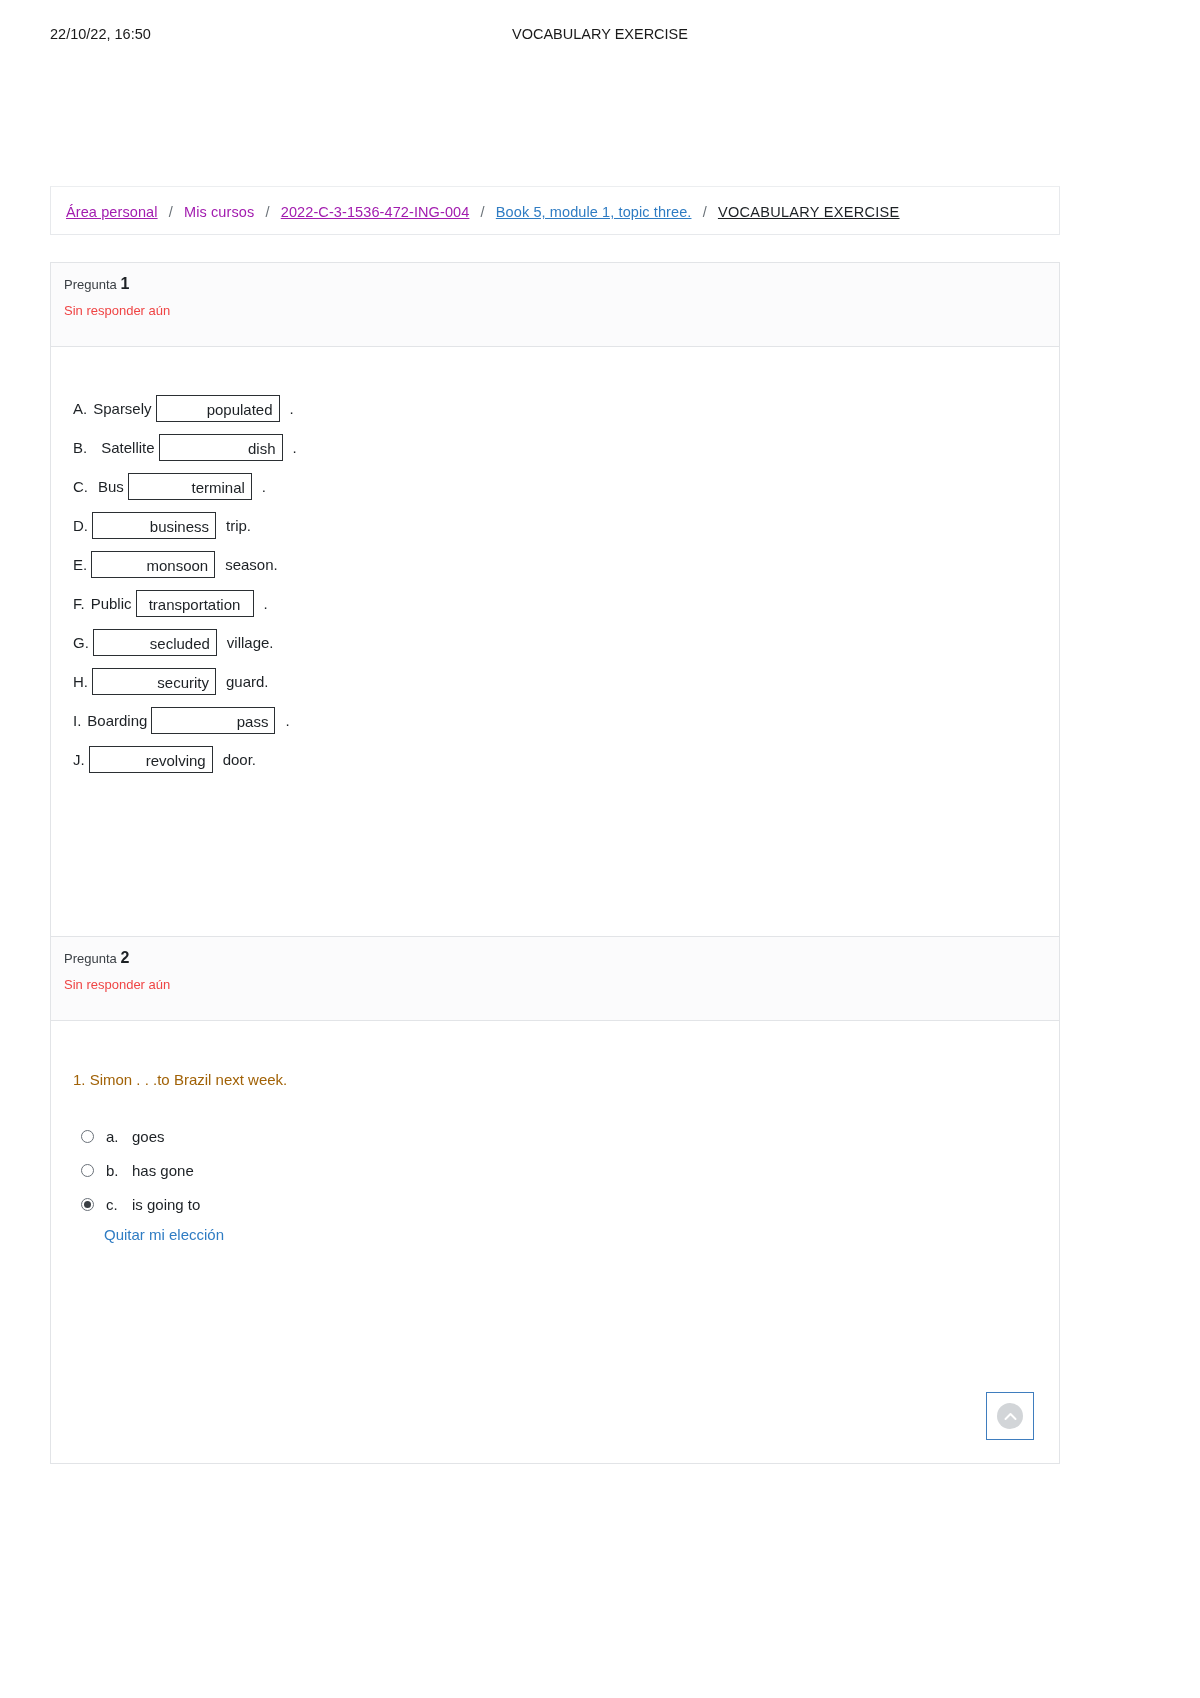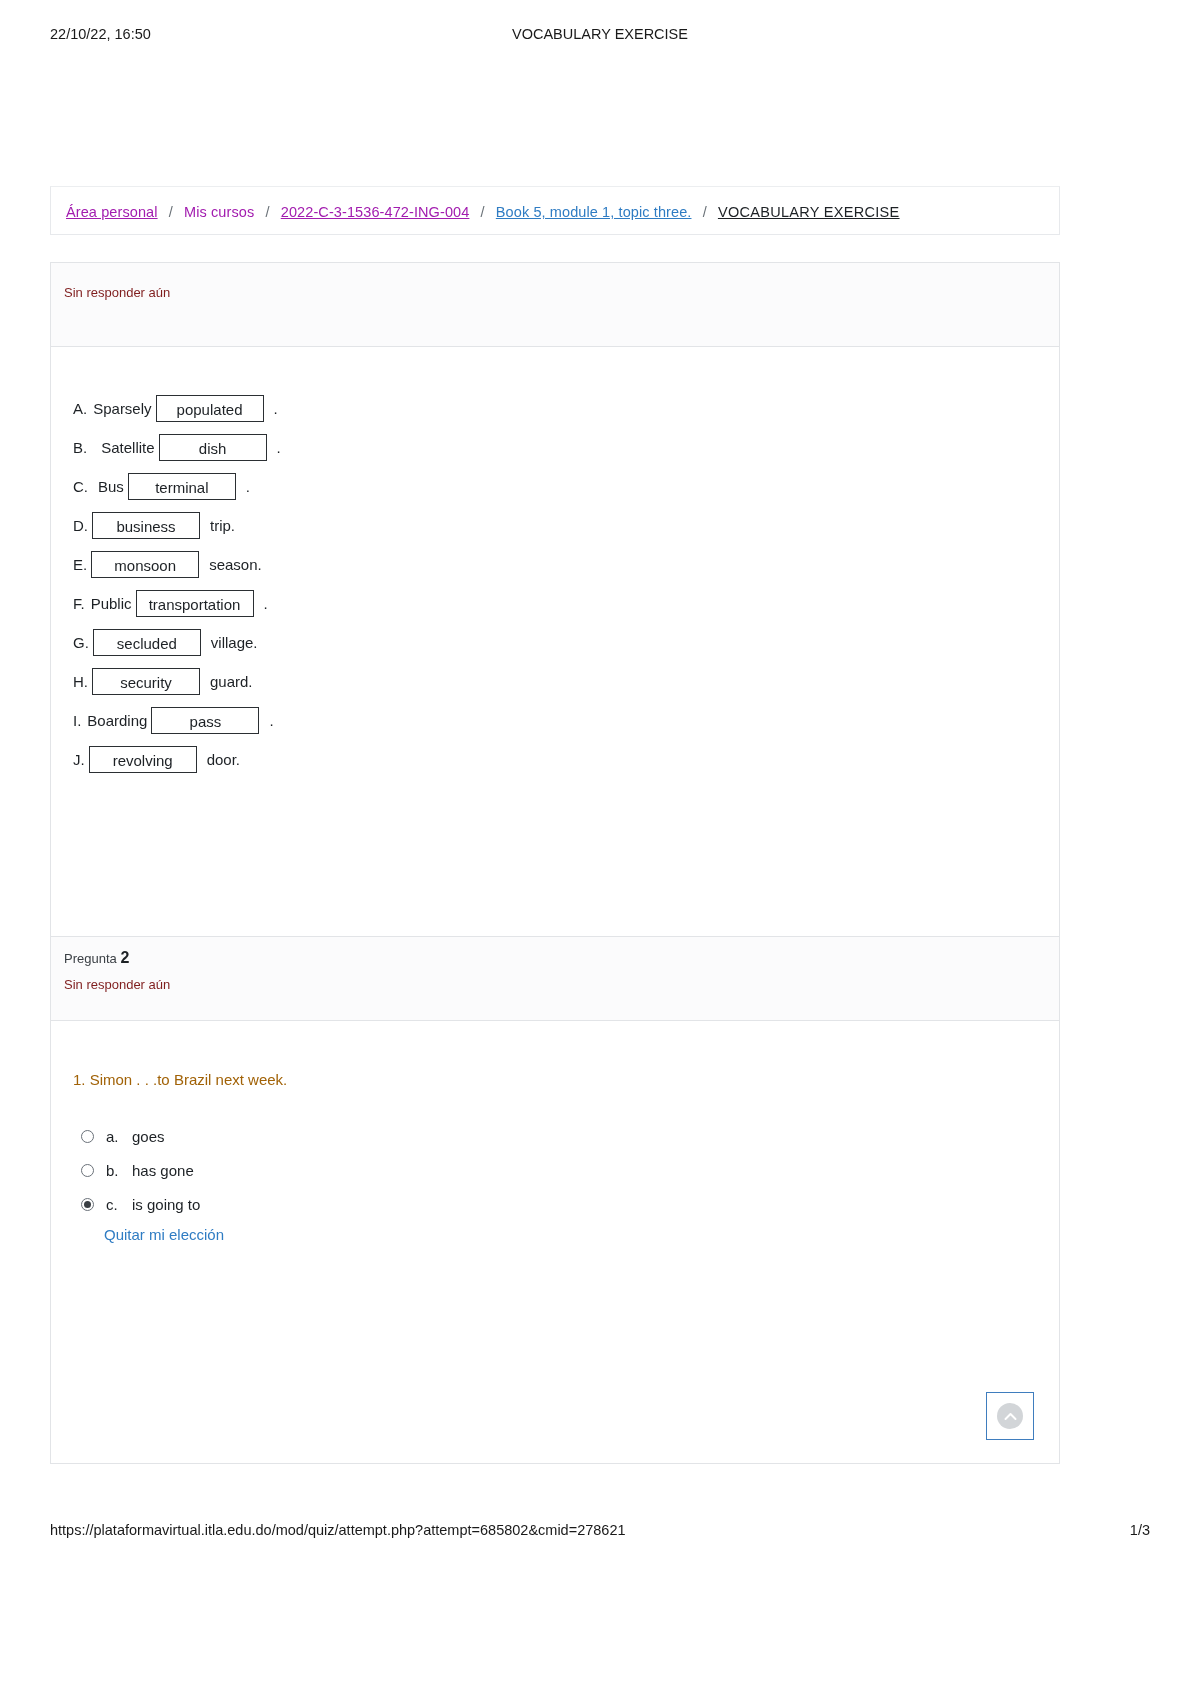--- a/index.html
+++ b/index.html
@@ -115,21 +115,21 @@
     line-height: 17px;
     white-space: nowrap;
   }
   .q-no b {
     font-size: 16px;
     font-weight: bold;
     color: #1d2125;
   }
   .q-state {
     font-size: 13px;
-    color: #7f1d1d;
+    color: #ef4444;
     line-height: 17px;
     margin-top: 9px;
   }
   .q-grade {
     font-size: 13px;
     color: #3a3f44;
     line-height: 17px;
     margin-top: 9px;
   }
 
@@ -165,21 +165,21 @@
     height: 27px;
     line-height: 27px;
     text-align: center;
     font-family: "Liberation Sans", sans-serif;
     font-size: 15px;
     color: #1d2125;
     box-sizing: border-box;
     margin: 0 4px;
     padding: 0 6px;
   }
-  .w-long  { width: 108px; }
+  .w-long  { width: 124px; text-align: right; }
   .w-xl    { width: 118px; }
 
   
   .mc-stem {
     position: absolute;
     left: 22px;
     top: 50px;
     font-size: 15px;
     color: #a16207;
     white-space: nowrap;
@@ -302,20 +302,24 @@
       <span class="crumb">2022-C-3-1536-472-ING-004</span>
       <span class="sep">/</span>
       <span class="crumb link">Book 5, module 1, topic three.</span>
       <span class="sep">/</span>
       <span class="crumb current">VOCABULARY EXERCISE</span>
     </div>
   </div>
 
   <div class="question" id="question-1">
     <div class="q-info">
+      <div class="q-no">
+        <span>Pregunta</span>
+        <b>1</b>
+      </div>
       <div class="q-state">Sin responder aún</div>
     </div>
     <div class="q-body">
       <div class="gapfill">
 
         <div class="gap-row">
           <span class="lead">A.</span>
           <span class="lead" style="margin-left:6px">Sparsely</span>
           <span class="gap-input w-long">populated</span>
           <span class="tail">.</span>
@@ -419,18 +423,14 @@
   </div>
 
   <div class="to-top">
     <span class="circle">
       <svg width="13" height="9" viewBox="0 0 13 9" aria-hidden="true">
         <path d="M1.5 7 L6.5 2 L11.5 7" fill="none" stroke="#ffffff" stroke-width="2" stroke-linecap="round" stroke-linejoin="round"></path>
       </svg>
     </span>
   </div>
 
-  <div class="print-footer">
-    <span class="pf-url">https://plataformavirtual.itla.edu.do/mod/quiz/attempt.php?attempt=685802&amp;cmid=278621</span>
-    <span class="pf-page">1/3</span>
-  </div>
 
 </div>
 
 </body></html>

